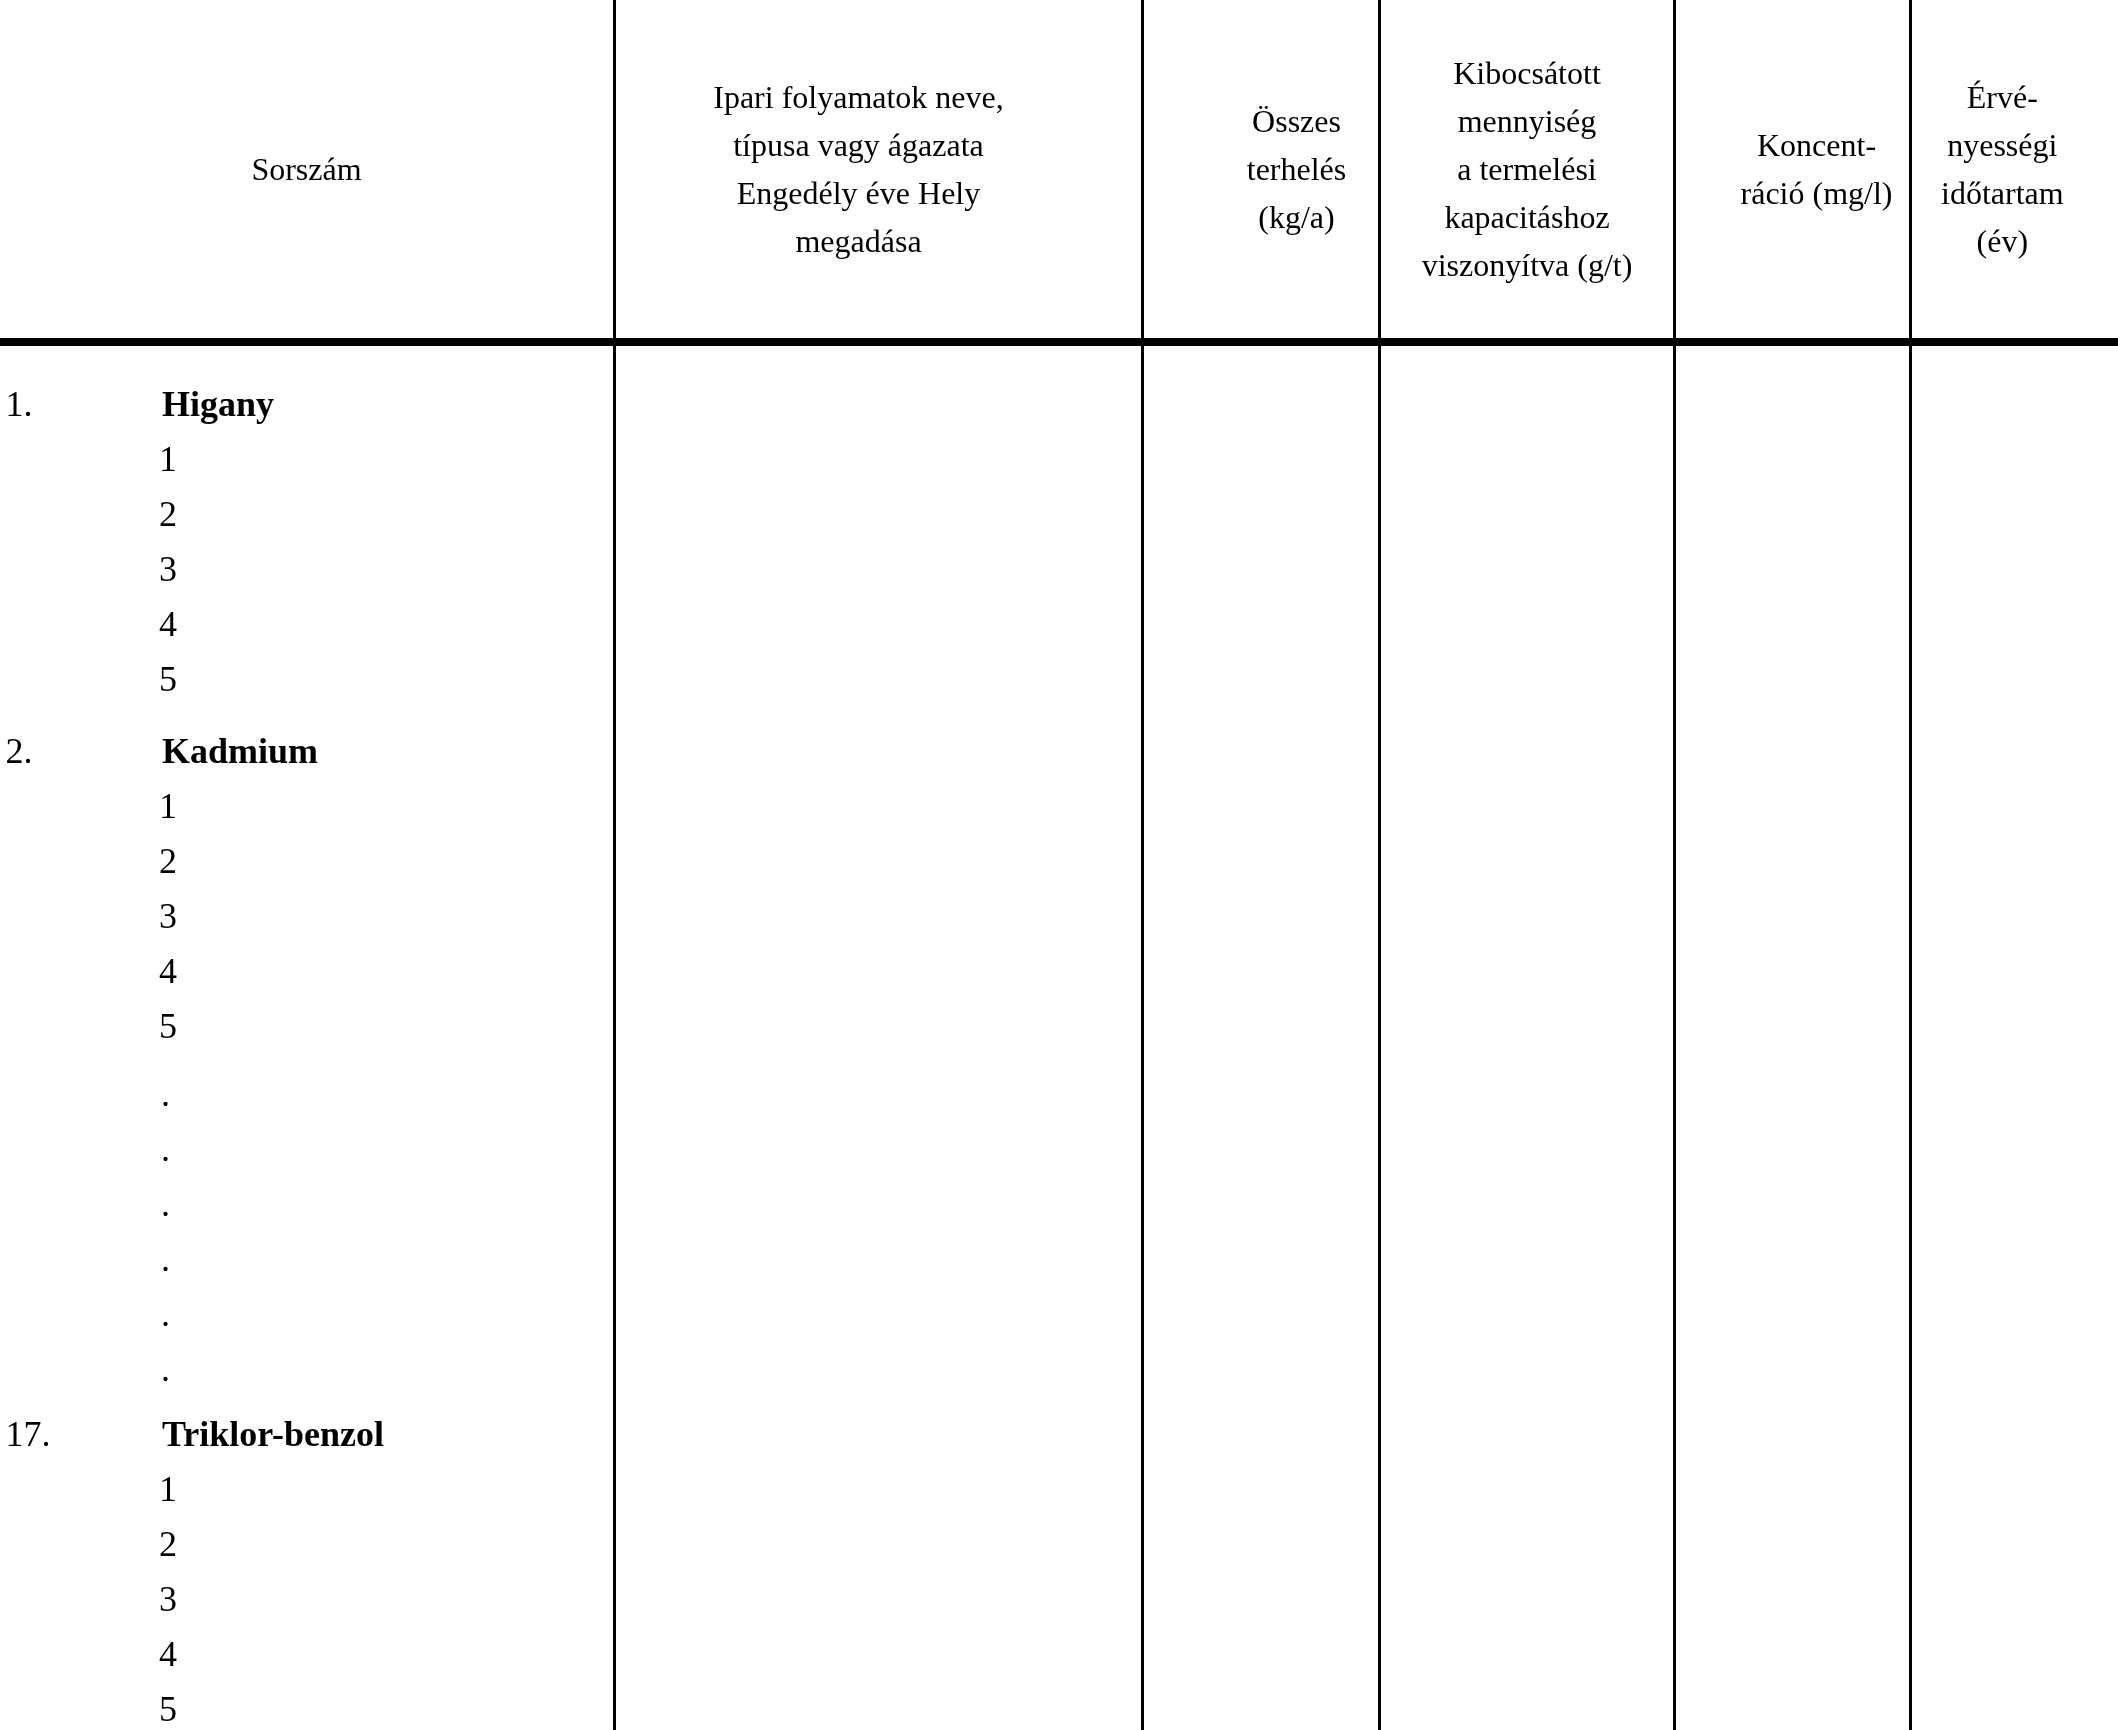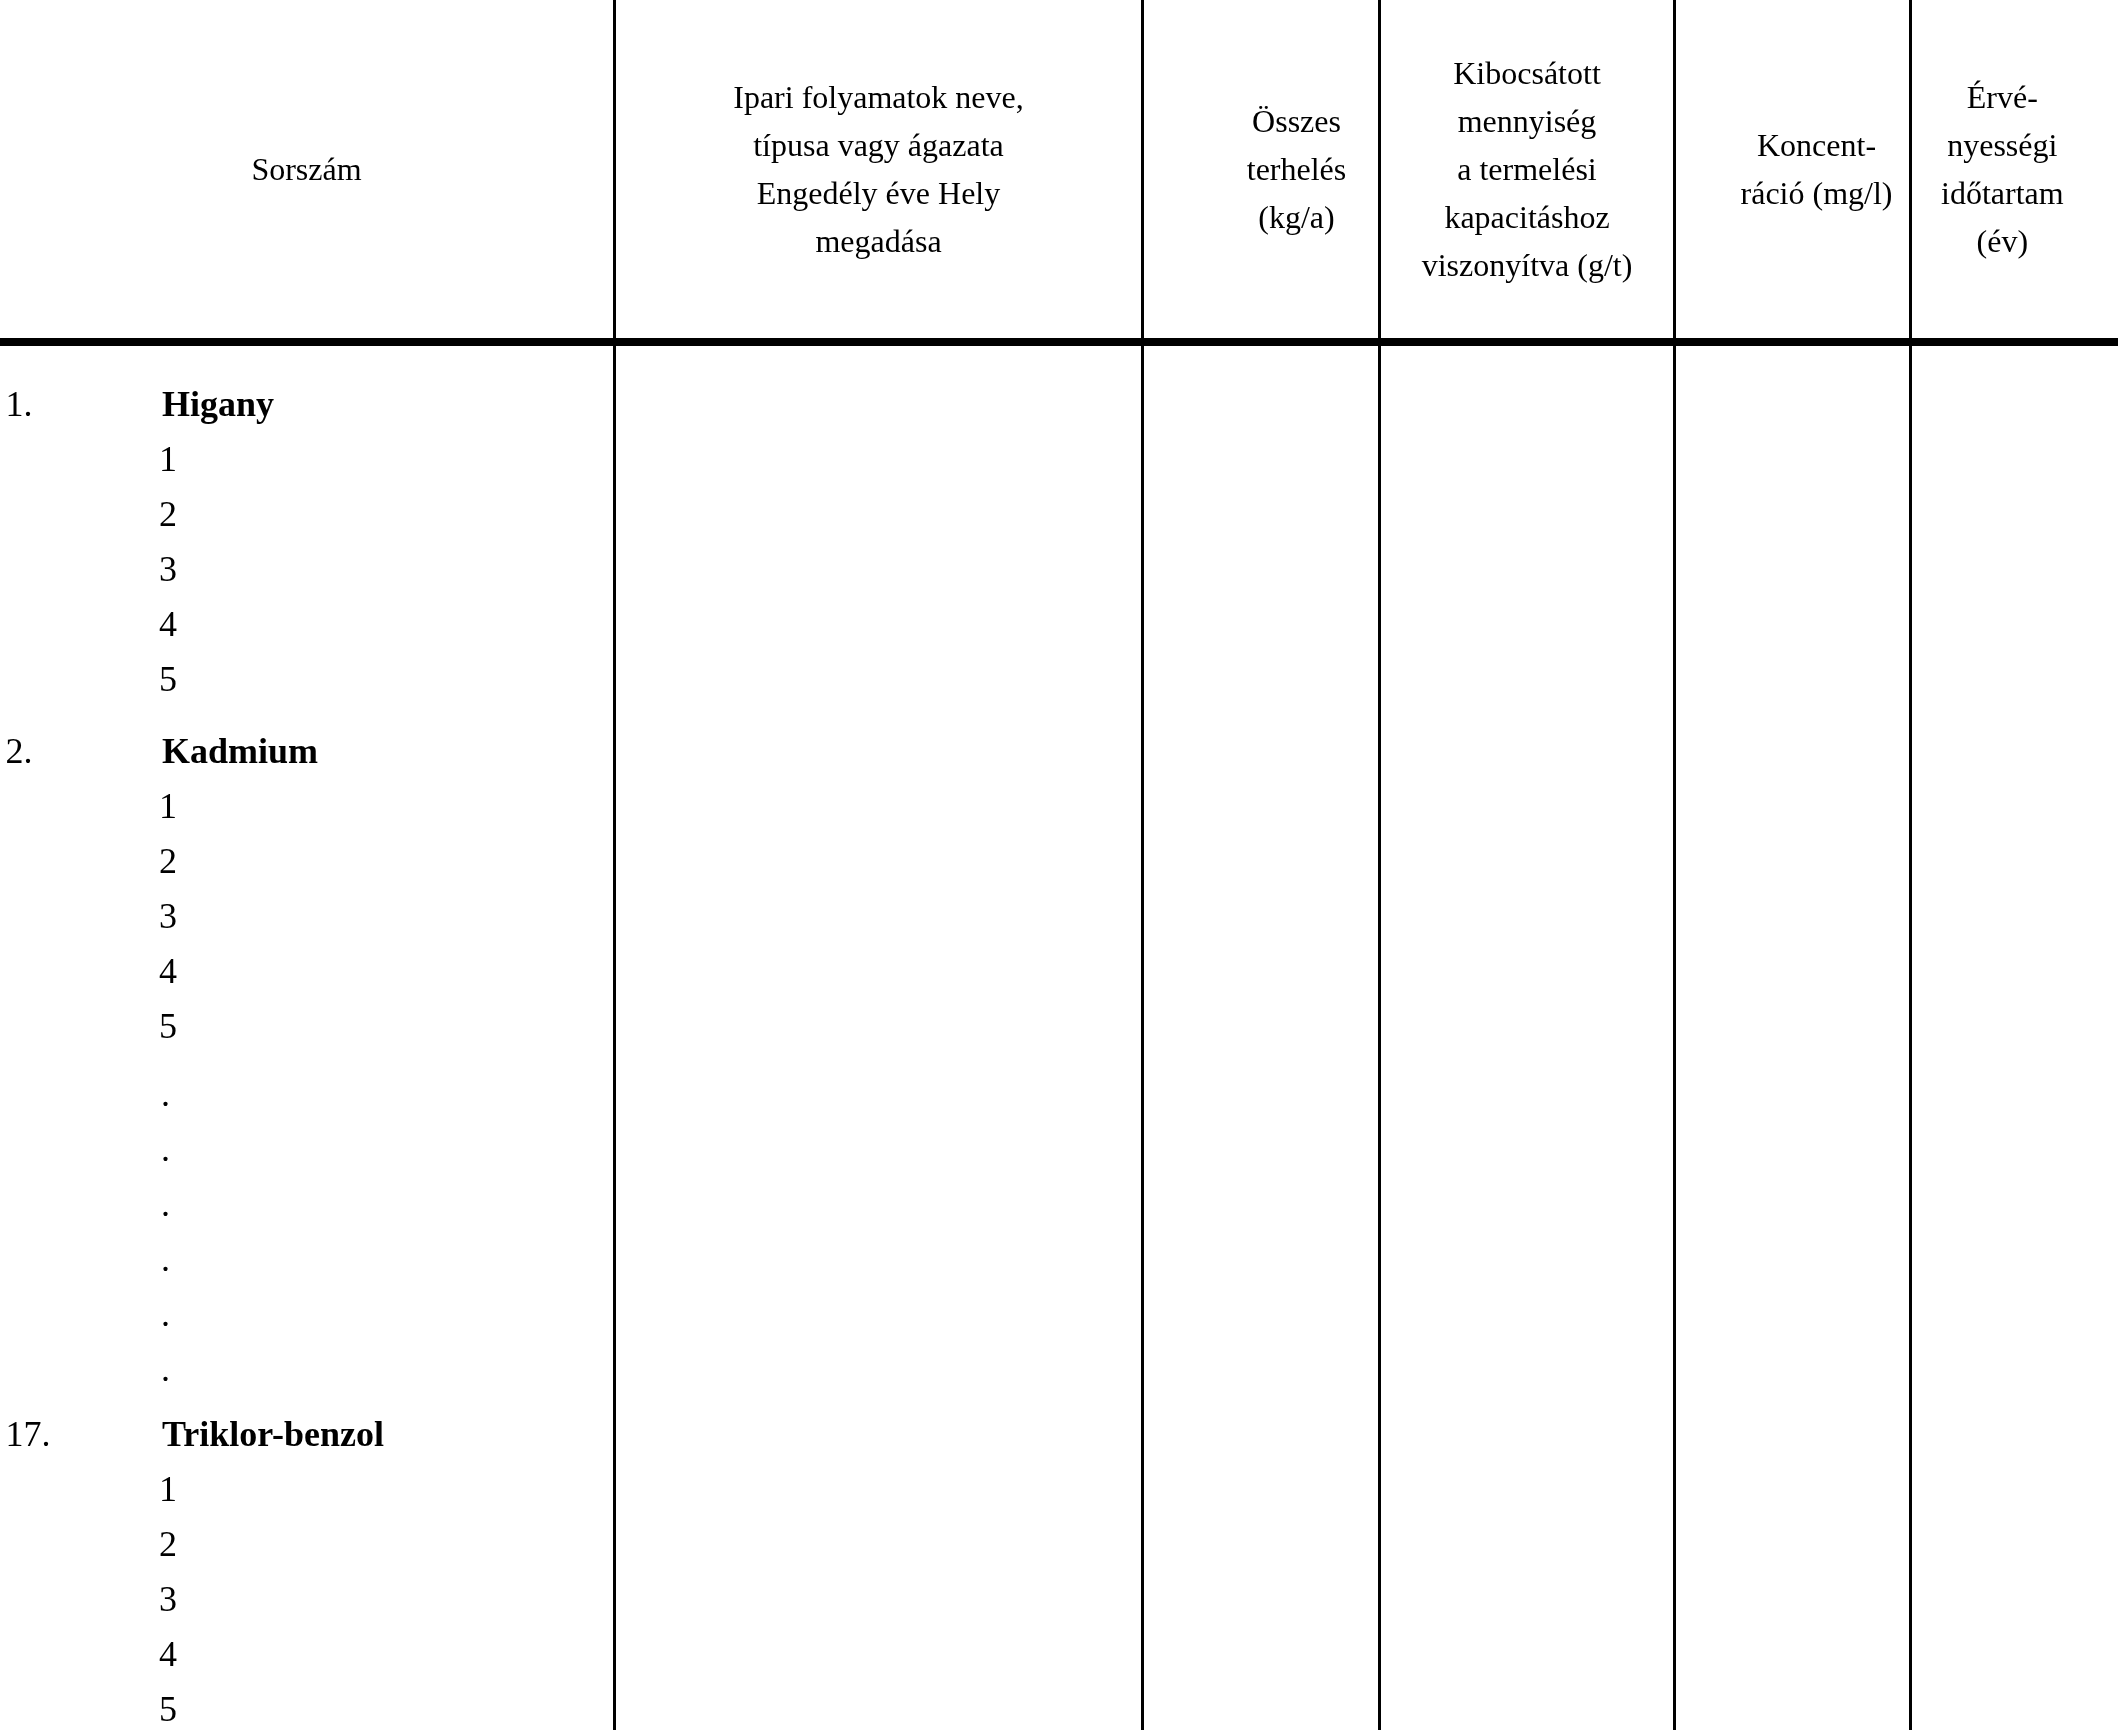--- a/index.html
+++ b/index.html
@@ -21,21 +21,21 @@
   .v5{left:1909px;}
   
   .hsep{position:absolute;left:0;top:338px;width:2119px;height:7.5px;background:#000;}
   
   .hcell{
     position:absolute;top:0;height:338px;
     display:flex;flex-direction:column;justify-content:center;align-items:center;
     text-align:center;font-size:32px;line-height:48px;white-space:nowrap;
   }
   .hc1{left:0;width:613px;}
-  .hc2{left:600px;width:485px;padding-left:36px;}
+  .hc2{left:616px;width:485px;}
   .hc3{left:1144px;width:233px;margin-left:36px;}
   .hc4{left:1381px;width:292px;}
   .hc5{left:1676px;width:233px;margin-left:24px;}
   .hc6{left:1913px;width:206px;padding-right:27.4px;box-sizing:border-box;justify-content:center;}
   
   .body{position:absolute;left:0;top:377px;width:611px;font-size:36px;}
   .row{position:relative;height:55px;line-height:55px;white-space:nowrap;}
   .row .idx{position:absolute;left:5.5px;}
   .row .name{position:absolute;left:162px;font-weight:bold;}
   .sub{padding-left:159px;}

